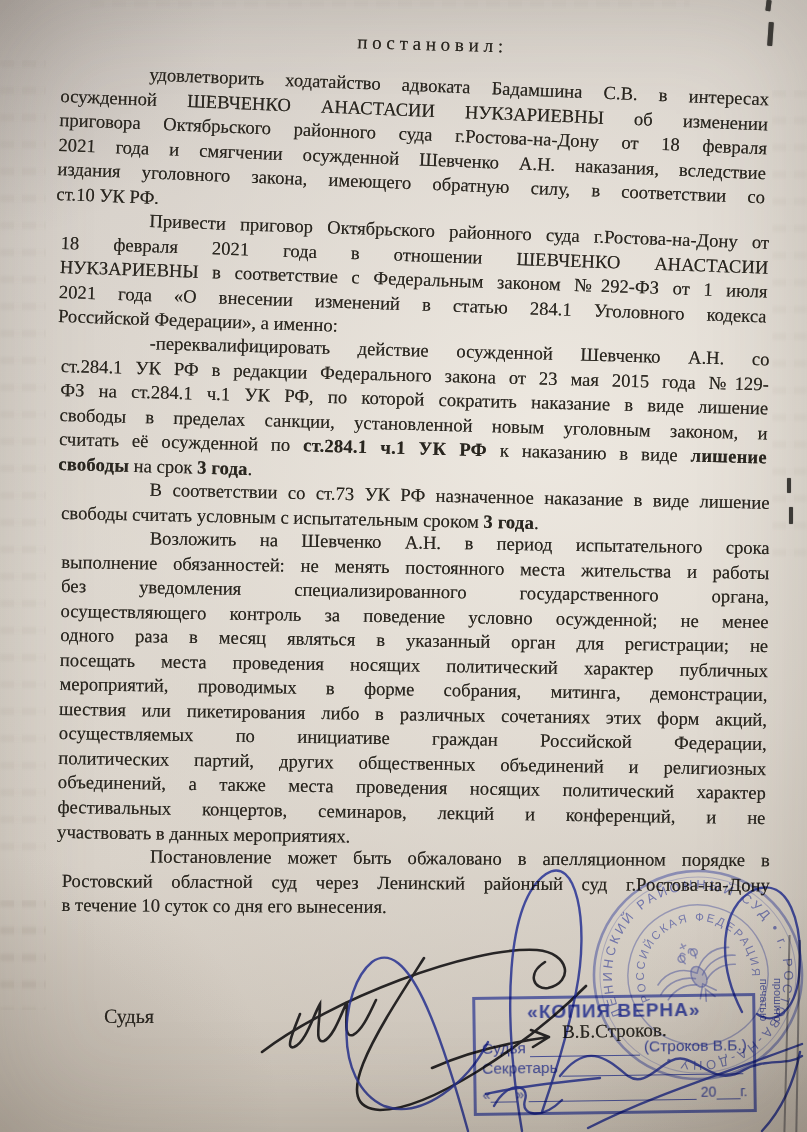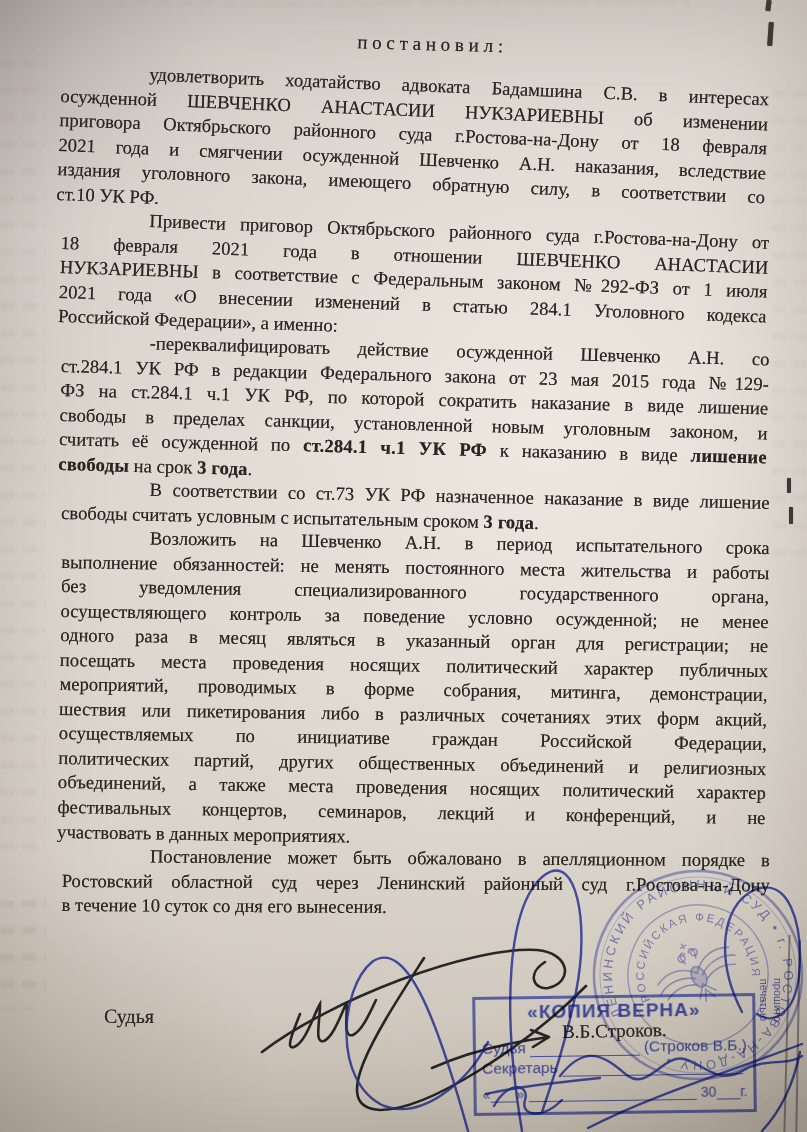--- a/index.html
+++ b/index.html
@@ -140,21 +140,21 @@
     </div>
     <div class="row">
       <span>Секретарь</span>
       <span class="u grow"></span>
     </div>
     <div class="date-row">
       <span>«</span>
       <span class="u" style="width:26px"></span>
       <span>»</span>
       <span class="u grow"></span>
-      <span>30</span>
+      <span>20</span>
       <span class="u" style="width:24px"></span>
       <span>г.</span>
     </div>
   </div>
 
   <div id="side-stamp">
     <span>прошито</span>
     <span>печатью</span>
   </div>
 

